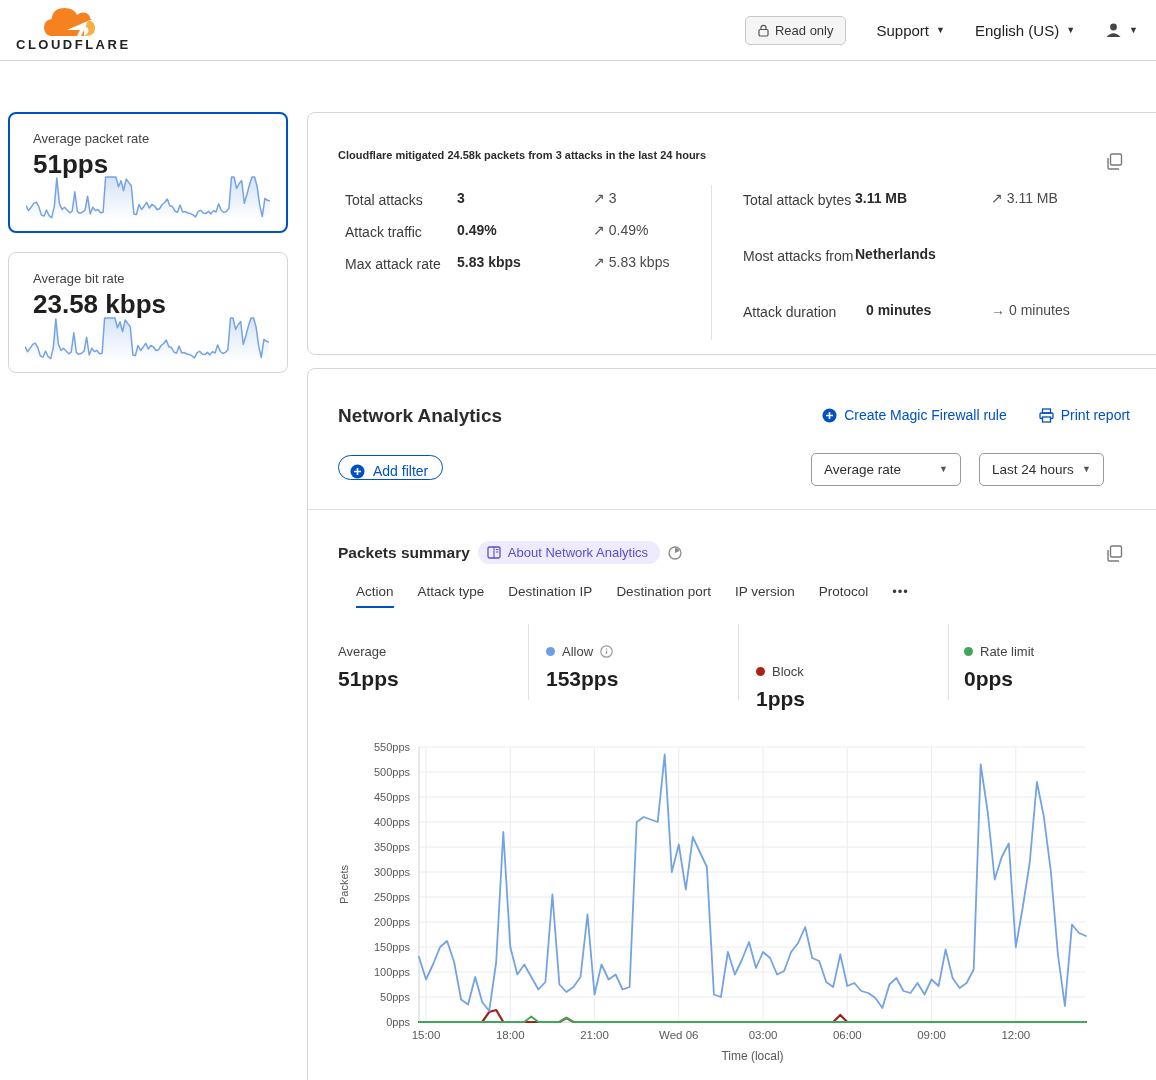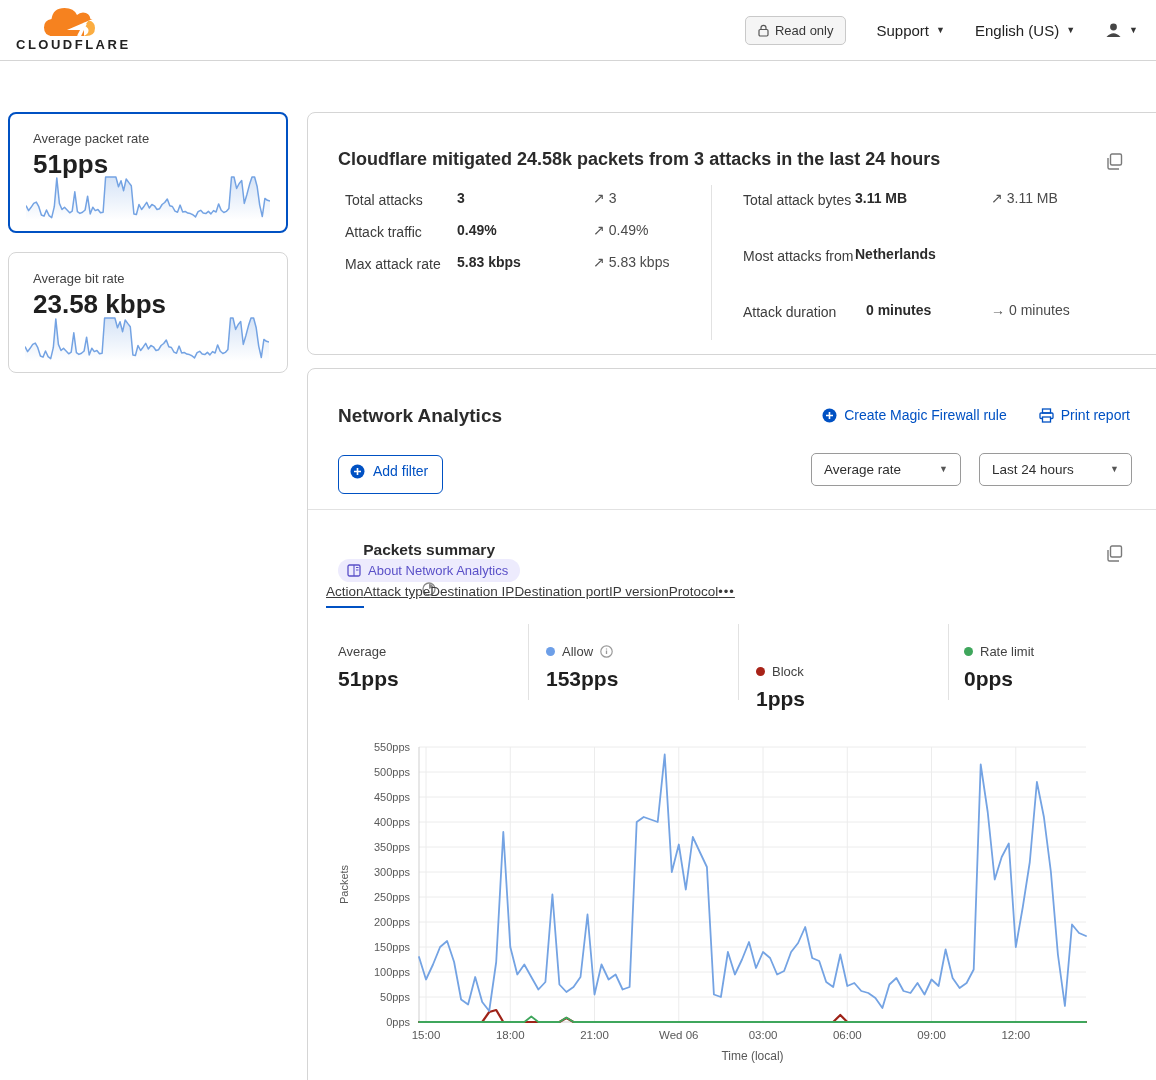--- a/index.html
+++ b/index.html
@@ -22,46 +22,46 @@
   
   .metric-card { position:absolute; left:8px; width:280px; height:121px; background:#fff;
     border:1px solid #d5d5d5; border-radius:8px; padding:18px 0 0 24px; cursor:pointer; }
   .metric-card.selected { border:2px solid #0051c3; padding:17px 0 0 23px; }
   .metric-label { font-size:13px; color:#424242; }
   .metric-value { font-size:26px; font-weight:700; color:#1f1f1f; margin-top:3px; }
   .metric-spark { position:absolute; left:16px; bottom:8px; }
   
   .summary-card { position:absolute; left:307px; top:112px; width:872px; height:243px;
     background:#fff; border:1px solid #d5d5d5; border-radius:8px; }
-  .summary-title { position:absolute; left:30px; top:36px; font-size:18px; font-weight:bold; color:#2b2b2b; }
+  .summary-title { position:absolute; left:30px; top:36px; font-size:11px; font-weight:bold; color:#2b2b2b; }
   .copy-icon { position:absolute; cursor:pointer; }
   .stat-row { position:absolute; font-size:14px; }
   .stat-label { position:absolute; left:7px; top:0; width:118px; color:#3c3c3c; line-height:1.55; }
   .stat-value { position:absolute; left:119px; top:0; font-weight:bold; color:#2b2b2b; white-space:nowrap; }
   .stat-delta { position:absolute; left:255px; top:0; color:#4a4a4a; white-space:nowrap; }
   .stat-arrow { color:#555; margin-right:4px; }
   .v-divider { position:absolute; width:1px; background:#e2e2e2; }
   .na-card { position:absolute; left:307px; top:368px; width:872px; height:740px;
     background:#fff; border:1px solid #d5d5d5; border-radius:8px; }
   .na-title { position:absolute; left:30px; top:36px; font-size:19px; font-weight:600; color:#2b2b2b; }
   .na-links { position:absolute; right:48px; top:38px; display:flex; gap:32px; align-items:flex-start; }
   .blue-link { display:flex; align-items:center; gap:7px; color:#0051c3; font-size:14px; cursor:pointer; white-space:nowrap; }
   .add-filter-btn { position:absolute; left:30px; top:86px; display:flex; align-items:center; gap:8px;
-    border:1px solid #0051c3; border-radius:6px; background:#fff; color:#0051c3;
-    font-size:14px; padding:7px 14px 14px 11px; cursor:pointer; font-family:inherit; }
+    border:1px solid #0051c3; border-radius:14px; background:#fff; color:#0051c3;
+    font-size:14px; padding:7px 14px 0 11px; cursor:pointer; font-family:inherit; }
   .select-box { position:absolute; top:84px; height:33px; border:1px solid #9a9a9a; border-radius:5px;
     background:#fff; font-size:13.5px; color:#2e2e2e; display:flex; align-items:center;
     justify-content:space-between; padding:0 12px; cursor:pointer; }
   .na-divider { position:absolute; left:0; top:140px; width:100%; height:1px; background:#e2e2e2; }
   
-  .packets-title-row { position:absolute; left:30px; top:172px; display:flex; align-items:center; gap:0;flex-direction:column; }
+  .packets-title-row { position:absolute; left:30px; top:172px; display:flex; align-items:center; gap:8px; }
   .packets-title { font-size:15.5px; font-weight:bold; color:#2b2b2b; }
   .about-badge { display:flex; align-items:center; gap:7px; background:#edebfd; color:#5a50c8;
     border-radius:12px; padding:4px 12px 4px 9px; font-size:13px; cursor:pointer; }
-  .tabs { position:absolute; left:18px; top:215px; display:flex; font-size:13.5px; color:#3a3a3a;text-decoration:underline; }
+  .tabs { position:absolute; left:48px; top:215px; display:flex; gap:24px; font-size:13.5px; color:#3a3a3a; }
   .tab { padding-bottom:7px; cursor:pointer; white-space:nowrap; }
   .tab.active { border-bottom:2.5px solid #0051c3; }
   .tab-more { cursor:pointer; letter-spacing:1px; color:#3a3a3a; font-size:13px; }
   .legend-row { position:absolute; left:0; top:255px; width:100%; height:80px; }
   .legend-col { position:absolute; top:20px; }
   .legend-label { display:flex; align-items:center; gap:7px; font-size:13px; color:#424242; }
   .legend-dot { width:9px; height:9px; border-radius:50%; display:inline-block; }
   .legend-value { font-size:21px; font-weight:bold; color:#1f1f1f; margin-top:8px; }
   .legend-sep { position:absolute; top:0; width:1px; height:76px; background:#e2e2e2; }
   .chart-wrap { position:absolute; left:23px; top:367px; }
@@ -202,21 +202,21 @@
       <circle cx="7.5" cy="7.5" r="7" fill="#0051c3"></circle>
       <path d="M7.5 4 v7 M4 7.5 h7" stroke="#fff" stroke-width="1.6"></path>
     </svg>
     <span>Add filter</span>
   </button>
 
   <div class="select-box" style="left:503px; width:150px;">
     <span>Average rate</span>
     <span class="caret" style="color:#555;">▼</span>
   </div>
-  <div class="select-box" style="left:671px; width:153px;">
+  <div class="select-box" style="left:671px; width:125px;">
     <span>Last 24 hours</span>
     <span class="caret" style="color:#555;">▼</span>
   </div>
 
   <div class="na-divider"></div>
 
   <div class="packets-title-row">
     <span class="packets-title">Packets summary</span>
     <span class="about-badge">
       <svg width="14" height="13" viewBox="0 0 14 13">

